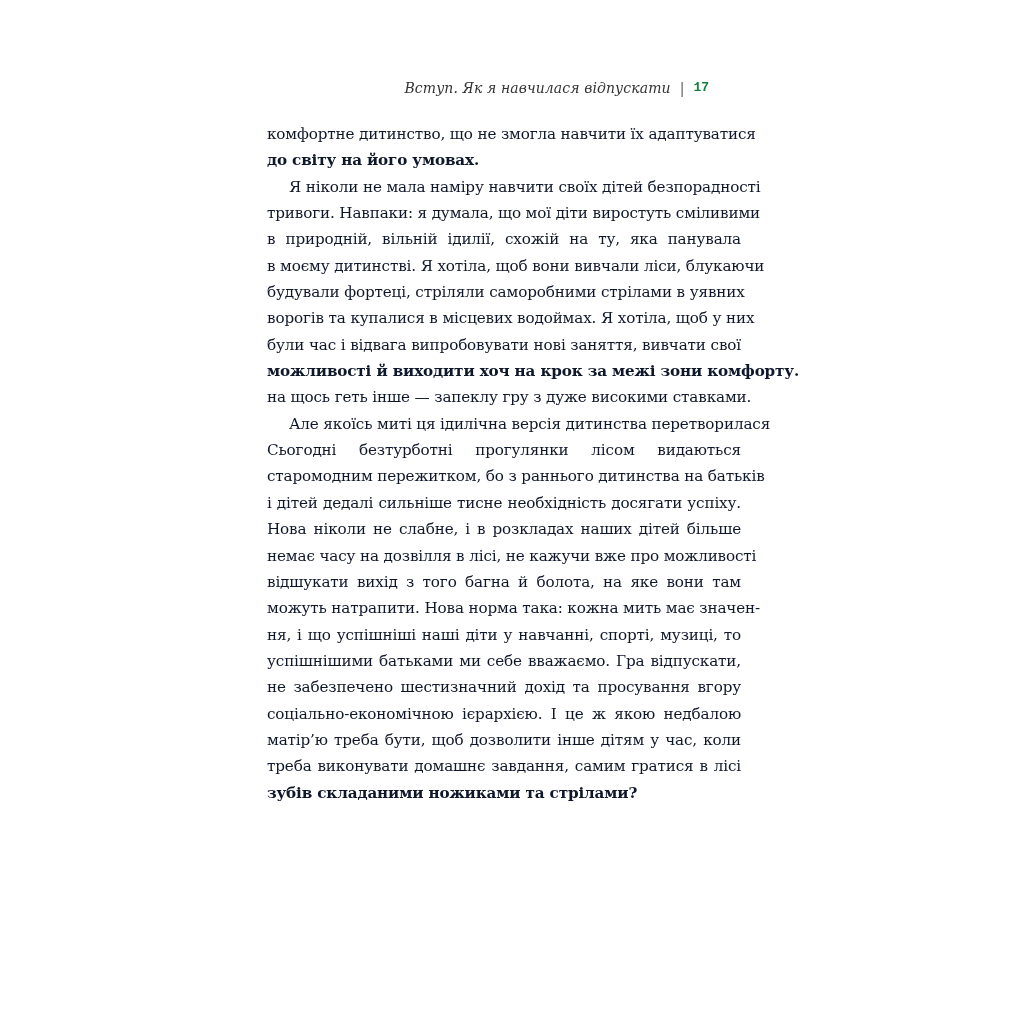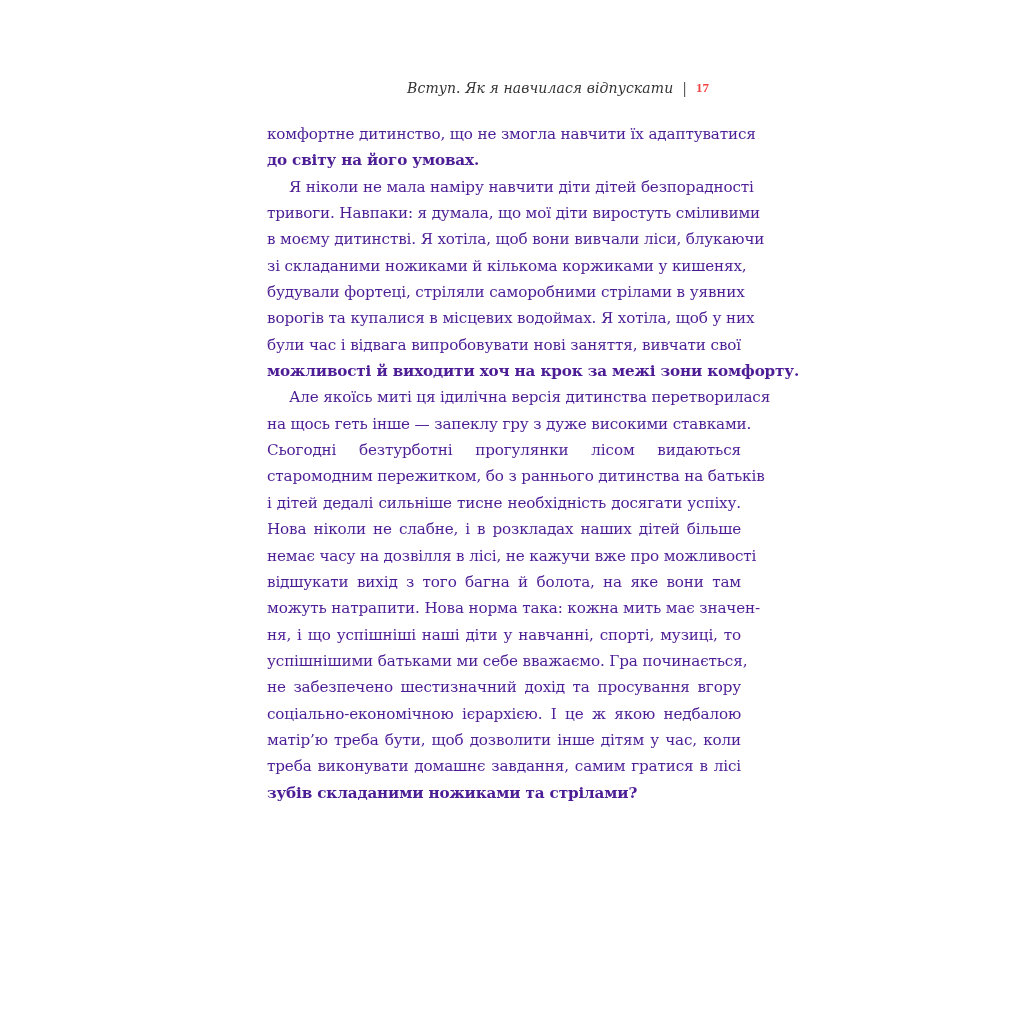--- a/index.html
+++ b/index.html
@@ -34,34 +34,34 @@
     }
     .running-head .title {
       font-style: italic;
       letter-spacing: 0.1px;
     }
     .running-head .sep {
       color: #555555;
       font-style: normal;
     }
     .running-head .pageno {
-      font-family: Liberation Serif, serif;
+      font-family: Liberation Mono, monospace;
       font-weight: bold;
       font-size: 13px;
-      color: #ef4444;
+      color: #15803d;
     }
     .body-text {
       position: absolute;
       left: 267px;
       top: 121px;
       width: 474px;
       font-family: "DejaVu Serif", "Liberation Serif", serif;
       font-size: 15.2px;
       line-height: 26.35px;
-      color: #4c1d95;
+      color: #0f172a;
       letter-spacing: -0.15px;
     }
     .line {
       display: block;
       white-space: nowrap;
       text-align: justify;
       text-align-last: justify;
       height: 26.35px;
       overflow: visible;
     }
@@ -85,42 +85,42 @@
   </div>
 
   <div class="body-text">
 
     <div>
       <span class="line">комфортне дитинство, що не змогла навчити їх адаптуватися</span>
       <span class="line last">до світу на його умовах.</span>
     </div>
 
     <div>
-      <span class="line indent">Я ніколи не мала наміру навчити діти дітей безпорадності</span>
+      <span class="line indent">Я ніколи не мала наміру навчити своїх дітей безпорадності</span>
       <span class="line">тривоги. Навпаки: я думала, що мої діти виростуть сміливими</span>
+      <span class="line">в природній, вільній ідилії, схожій на ту, яка панувала</span>
       <span class="line">в моєму дитинстві. Я хотіла, щоб вони вивчали ліси, блукаючи</span>
-      <span class="line">зі складаними ножиками й кількома коржиками у кишенях,</span>
       <span class="line">будували фортеці, стріляли саморобними стрілами в уявних</span>
       <span class="line">ворогів та купалися в місцевих водоймах. Я хотіла, щоб у них</span>
       <span class="line">були час і відвага випробовувати нові заняття, вивчати свої</span>
       <span class="line last">можливості й виходити хоч на крок за межі зони комфорту.</span>
     </div>
 
     <div>
+      <span class="line">на щось геть інше — запеклу гру з дуже високими ставками.</span>
       <span class="line indent">Але якоїсь миті ця ідилічна версія дитинства перетворилася</span>
-      <span class="line">на щось геть інше — запеклу гру з дуже високими ставками.</span>
       <span class="line">Сьогодні безтурботні прогулянки лісом видаються</span>
       <span class="line">старомодним пережитком, бо з раннього дитинства на батьків</span>
       <span class="line">і дітей дедалі сильніше тисне необхідність досягати успіху.</span>
       <span class="line">Нова ніколи не слабне, і в розкладах наших дітей більше</span>
       <span class="line">немає часу на дозвілля в лісі, не кажучи вже про можливості</span>
       <span class="line">відшукати вихід з того багна й болота, на яке вони там</span>
       <span class="line">можуть натрапити. Нова норма така: кожна мить має значен-</span>
       <span class="line">ня, і що успішніші наші діти у навчанні, спорті, музиці, то</span>
-      <span class="line">успішнішими батьками ми себе вважаємо. Гра починається,</span>
+      <span class="line">успішнішими батьками ми себе вважаємо. Гра відпускати,</span>
       <span class="line">не забезпечено шестизначний дохід та просування вгору</span>
       <span class="line">соціально-економічною ієрархією. І це ж якою недбалою</span>
       <span class="line">матір’ю треба бути, щоб дозволити інше дітям у час, коли</span>
       <span class="line">треба виконувати домашнє завдання, самим гратися в лісі</span>
       <span class="line last">зубів складаними ножиками та стрілами?</span>
     </div>
   </div>
 
 </div>
 

